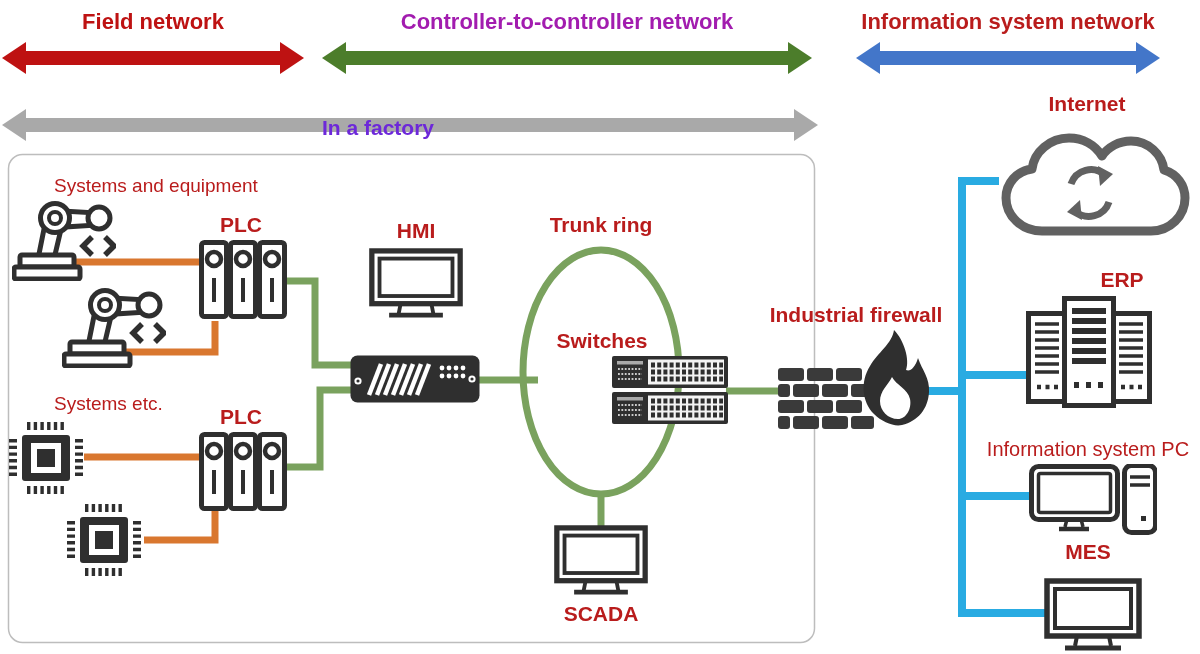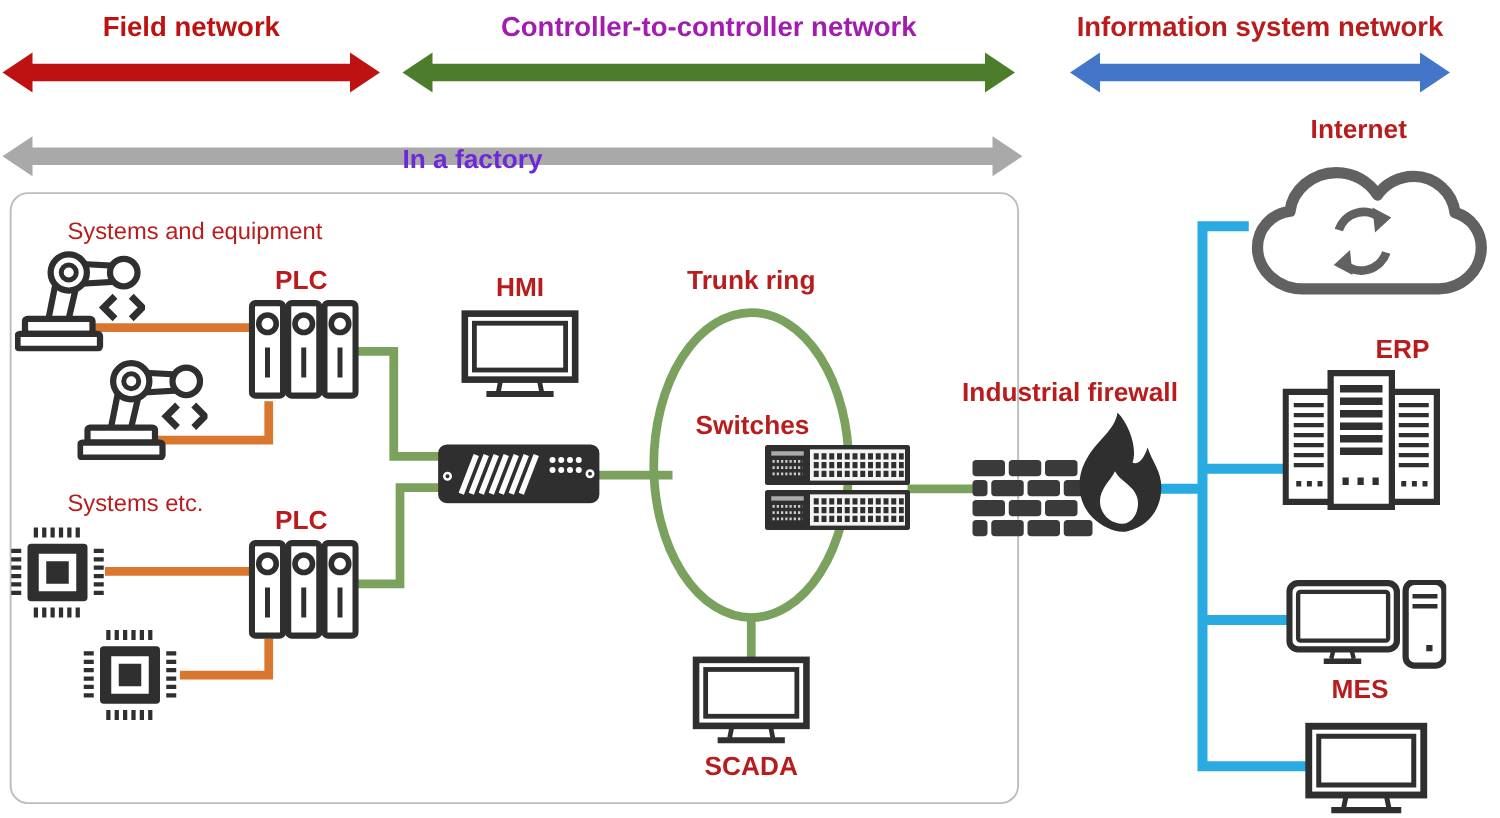--- a/index.html
+++ b/index.html
@@ -295,15 +295,16 @@
   <div class="lbl lbl-c bold" style="left:241px;top:213px">PLC</div>
   <div class="lbl small" style="left:14px;top:393px">Systems etc.</div>
   <div class="lbl lbl-c bold" style="left:241px;top:405px">PLC</div>
   <div class="lbl lbl-c bold" style="left:416px;top:219px">HMI</div>
   <div class="lbl lbl-c bold" style="left:601px;top:213px">Trunk ring</div>
   <div class="lbl lbl-c bold" style="left:602px;top:329px">Switches</div>
   <div class="lbl lbl-c bold" style="left:601px;top:602px">SCADA</div>
   <div class="lbl lbl-c bold" style="left:856px;top:303px">Industrial firewall</div>
   <div class="lbl lbl-c bold" style="left:1087px;top:92px">Internet</div>
   <div class="lbl lbl-c bold" style="left:1122px;top:268px">ERP</div>
+  <div class="lbl lbl-c mid" style="left:1088px;top:438px">Information system PC</div>
   <div class="lbl lbl-c bold" style="left:1088px;top:540px">MES</div>
 
 </div>
 
 </body></html>

